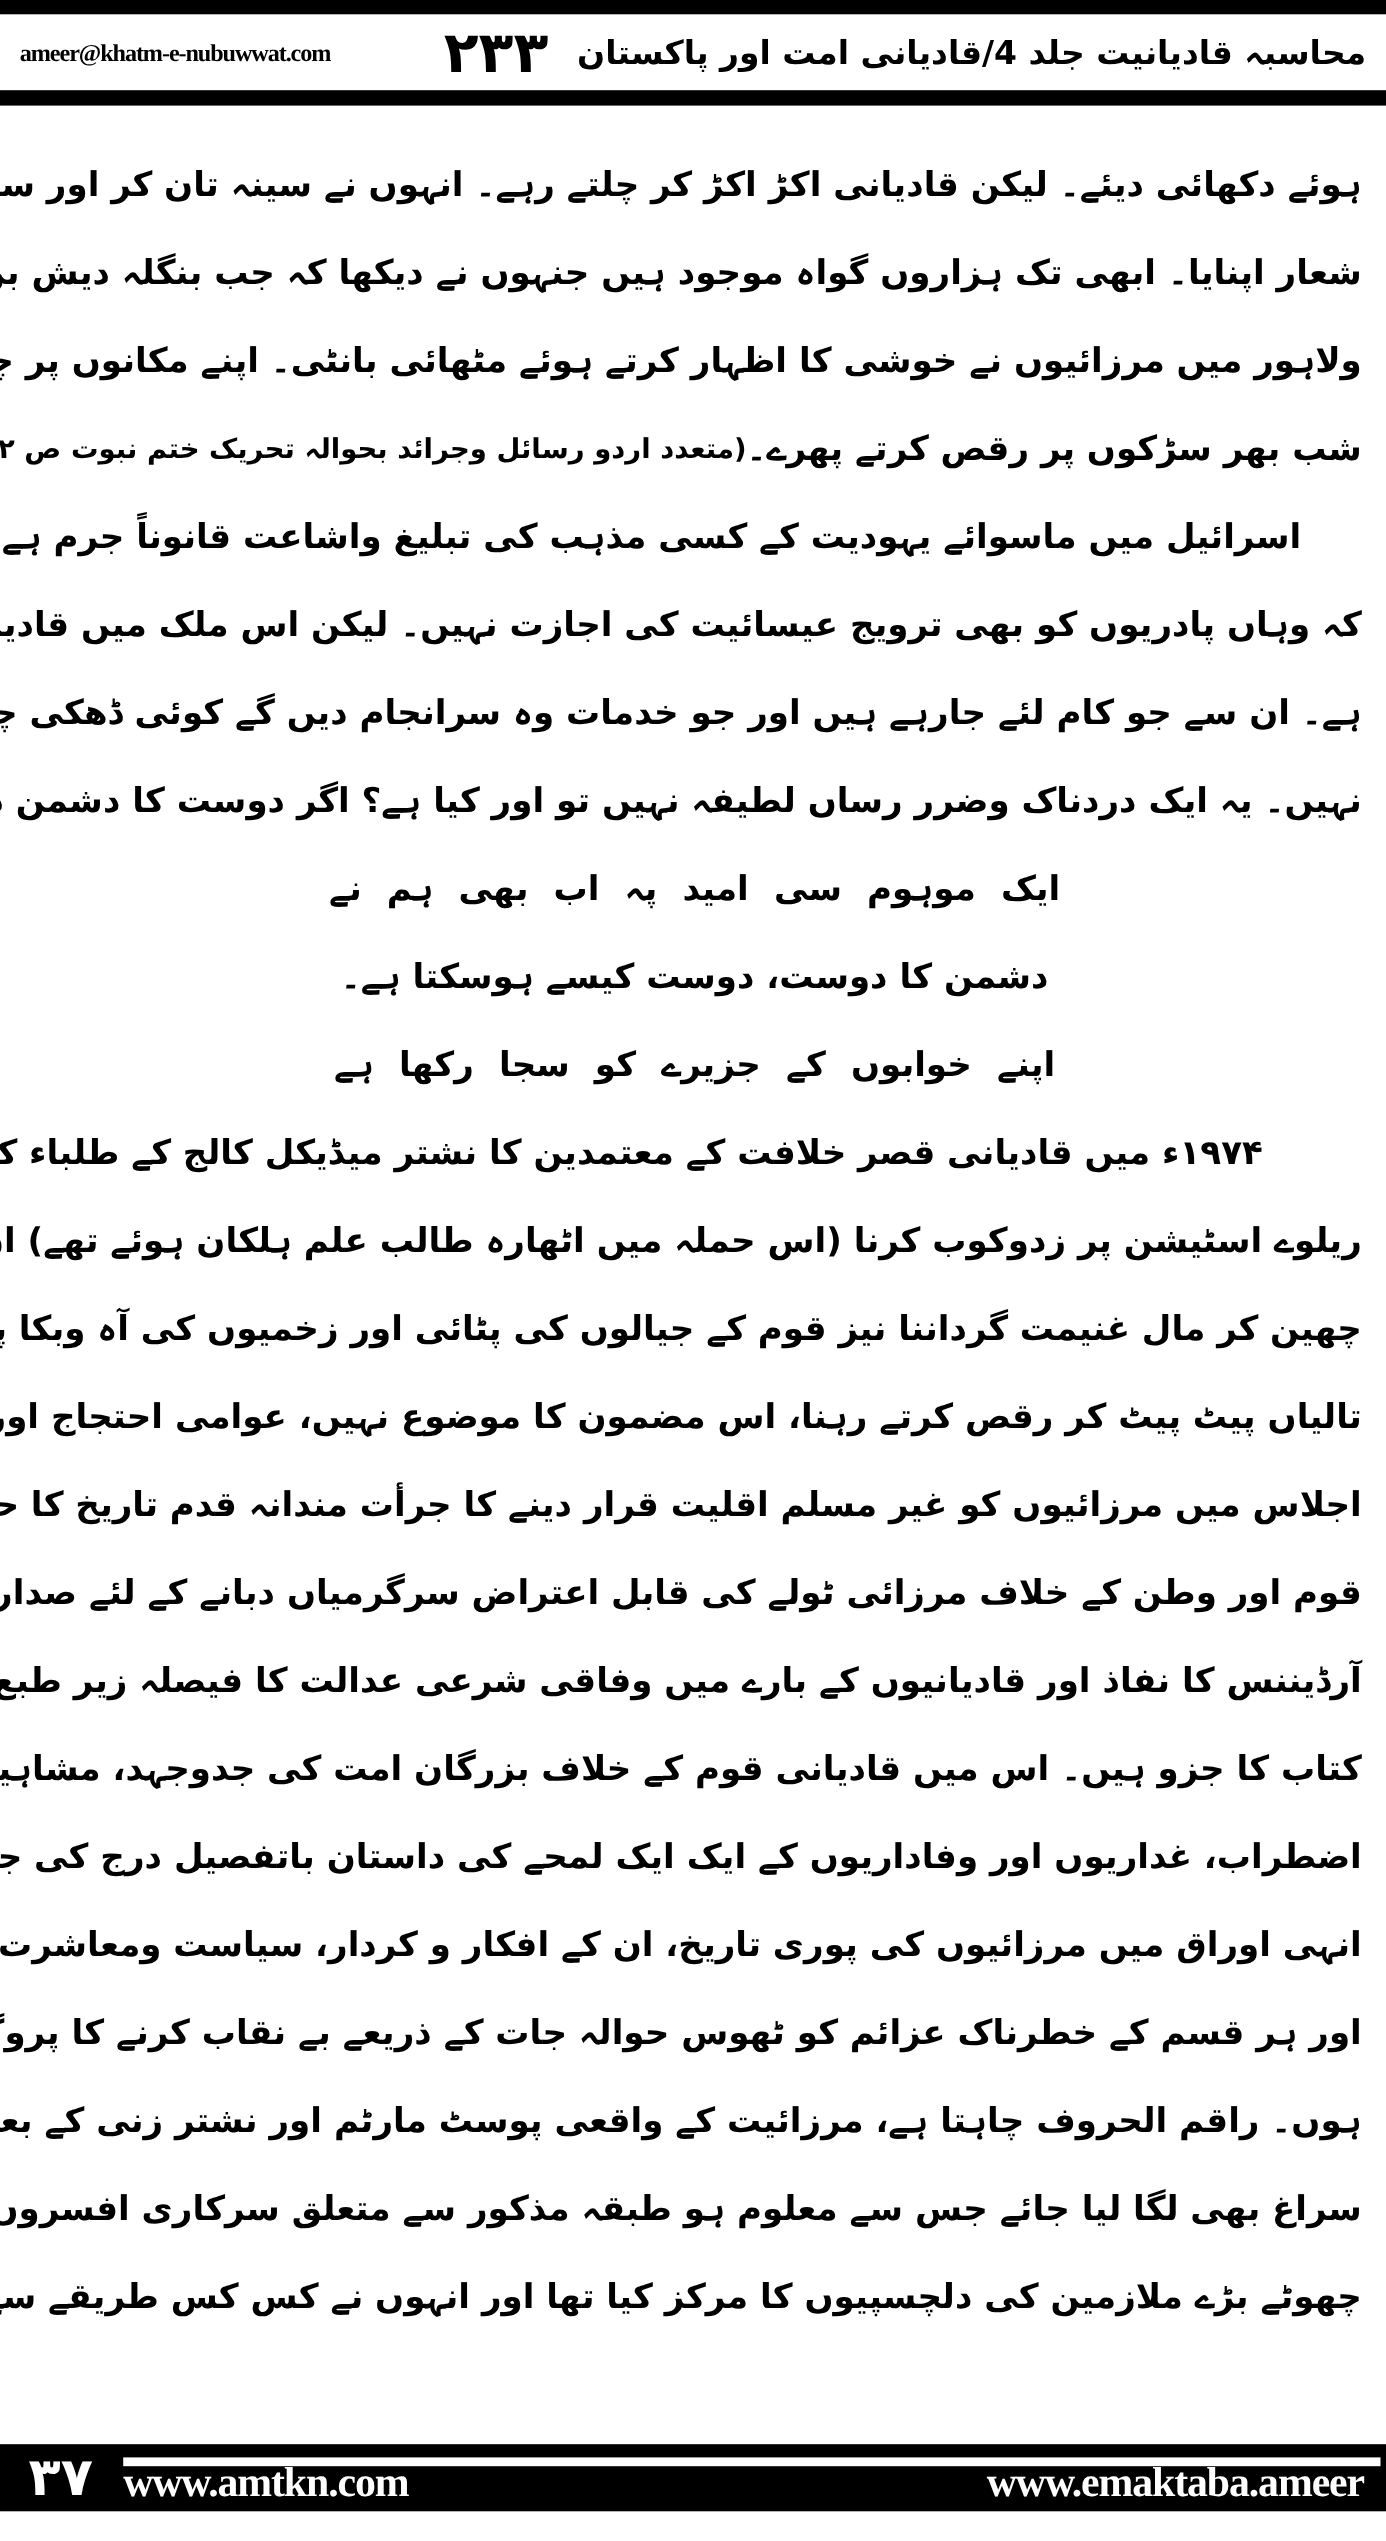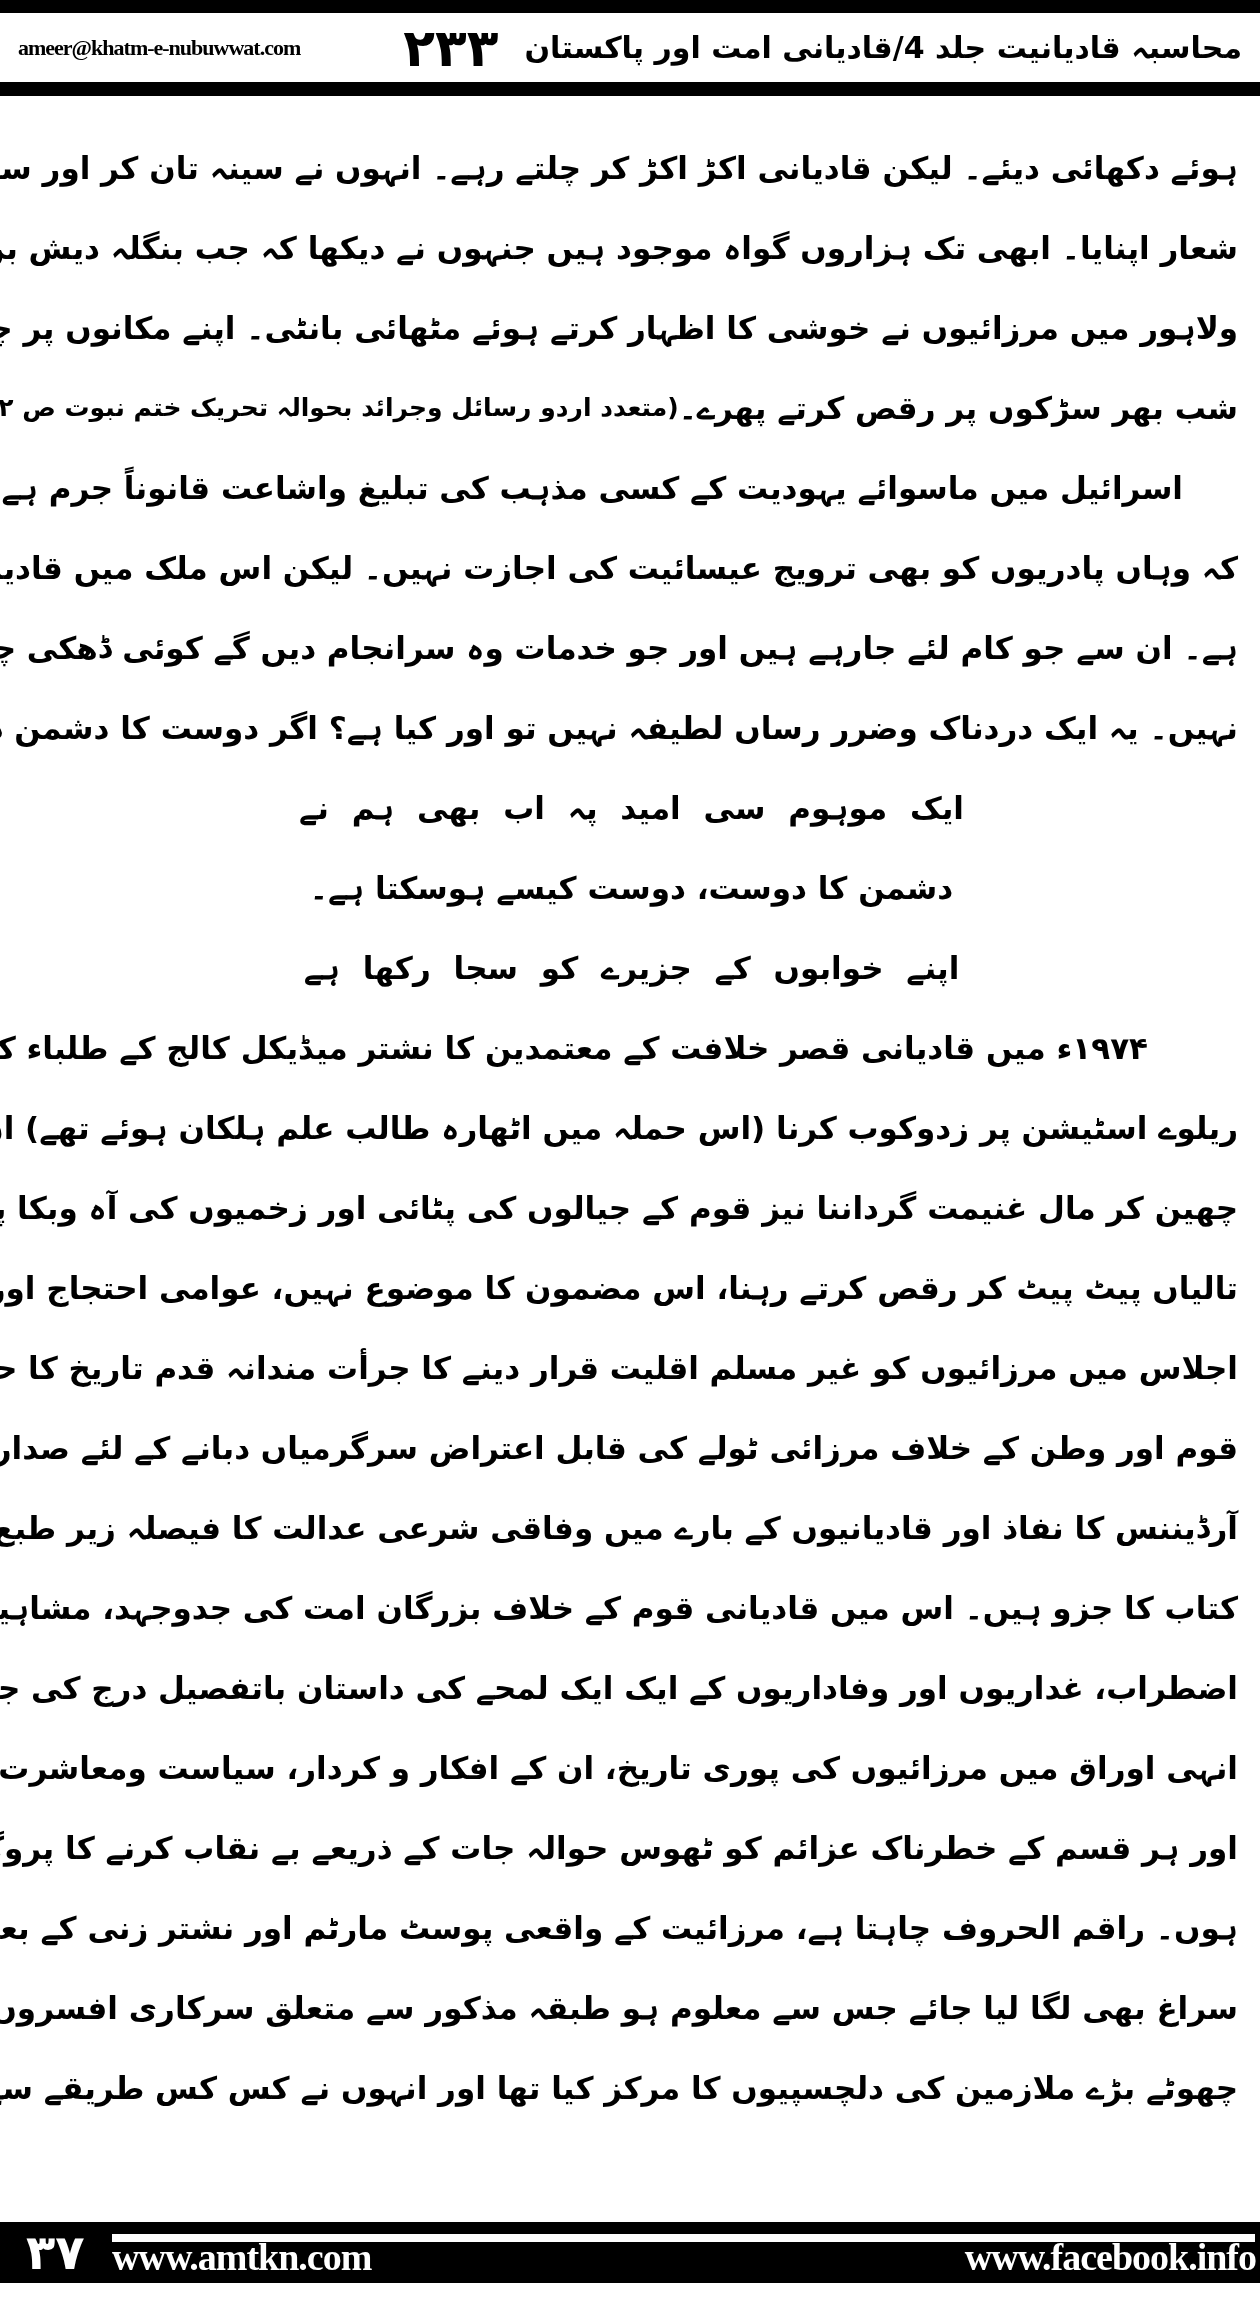--- a/index.html
+++ b/index.html
@@ -56,21 +56,21 @@
   
   .footer{
     position:absolute;top:2222px;left:0;right:0;height:61px;background:#000;color:#fff;
   }
   .footer-pagenum{
     position:absolute;left:26px;top:2px;
     font-weight:700;font-size:48px;line-height:1.2;direction:rtl;
   }
   .footer-rule{position:absolute;left:112px;right:5px;top:12px;height:8px;background:#fff;}
   .footer-links{
-    position:absolute;left:112px;right:4px;bottom:4px;
+    position:absolute;left:112px;right:20px;bottom:4px;
     display:flex;justify-content:space-between;
     font-family:"Liberation Serif",serif;
     font-weight:700;font-size:38px;letter-spacing:-1px;white-space:nowrap;
   }
 </style>
 </head>
 <body>
 
 <div class="page">
 
@@ -115,17 +115,17 @@
       <div class="line j"><span class="t">ہوں۔ راقم الحروف چاہتا ہے، مرزائیت کے واقعی پوسٹ مارٹم اور نشتر زنی کے بعد مختصراً اس امر کا</span></div>
       <div class="line j"><span class="t">سراغ بھی لگا لیا جائے جس سے معلوم ہو طبقہ مذکور سے متعلق سرکاری افسروں اور حکومت کے</span></div>
       <div class="line j"><span class="t">چھوٹے بڑے ملازمین کی دلچسپیوں کا مرکز کیا تھا اور انہوں نے کس کس طریقے سے پاکستان کی</span></div>
     </div>
 
   <div class="footer">
     <span class="footer-pagenum" dir="rtl">۳۷</span>
     <span class="footer-rule"></span>
     <span class="footer-links">
       <span>www.amtkn.com</span>
-      <span>www.facebook.info</span>
+      <span>www.emaktaba.ameer</span>
     </span>
   </div>
 
 </div>
 
 </body></html>

